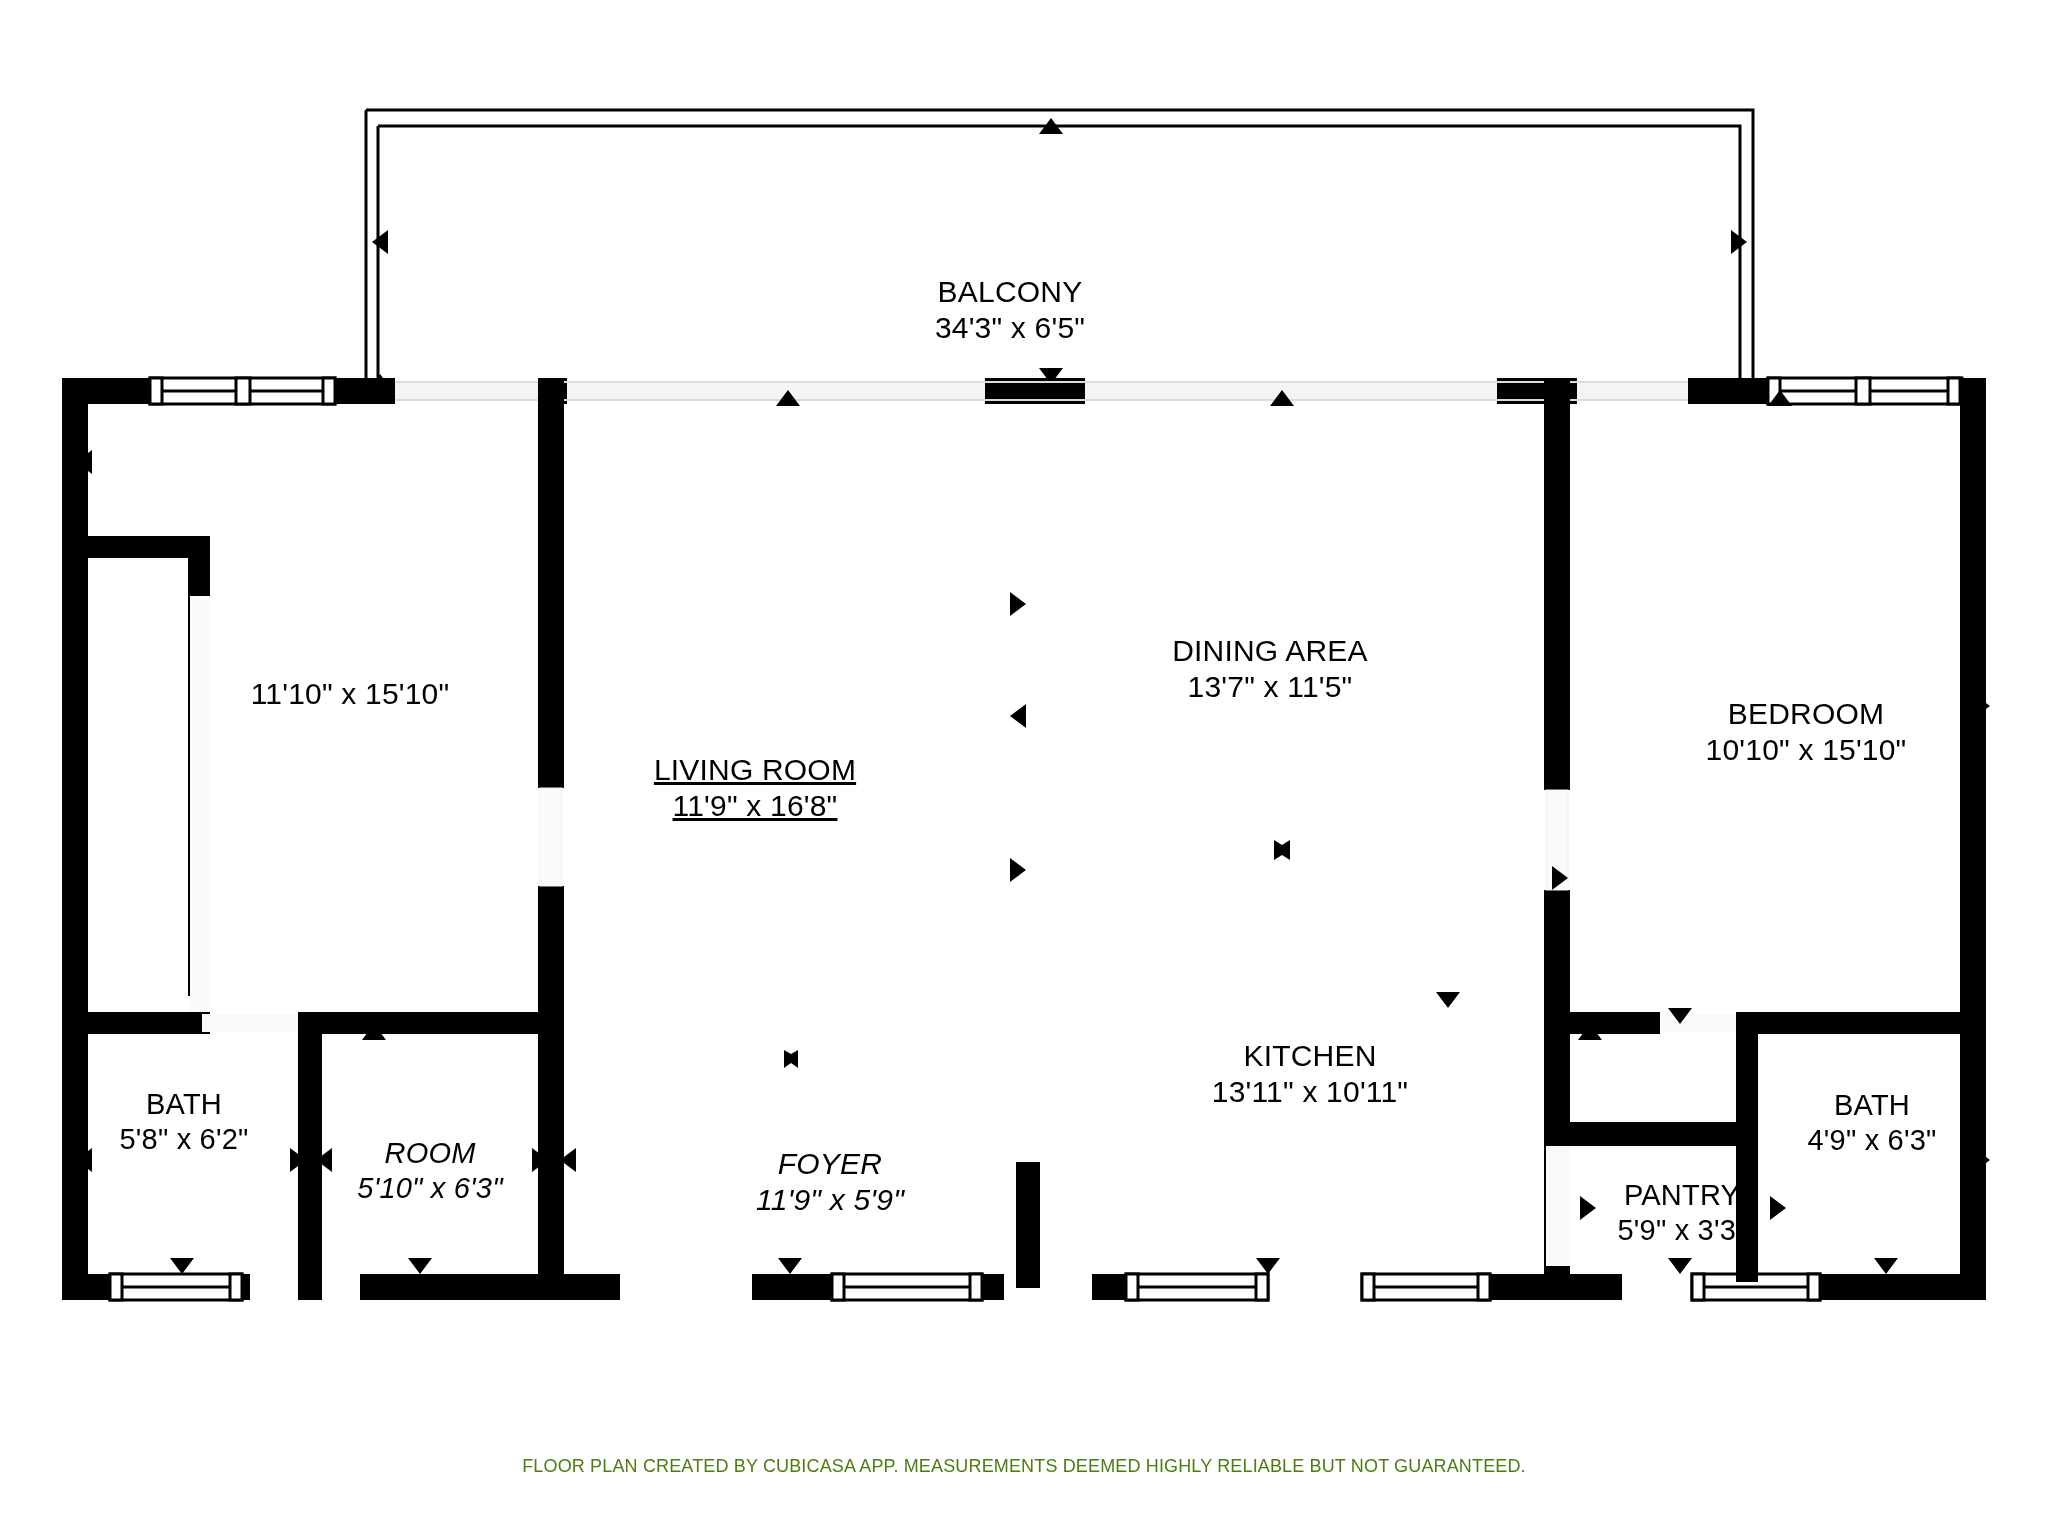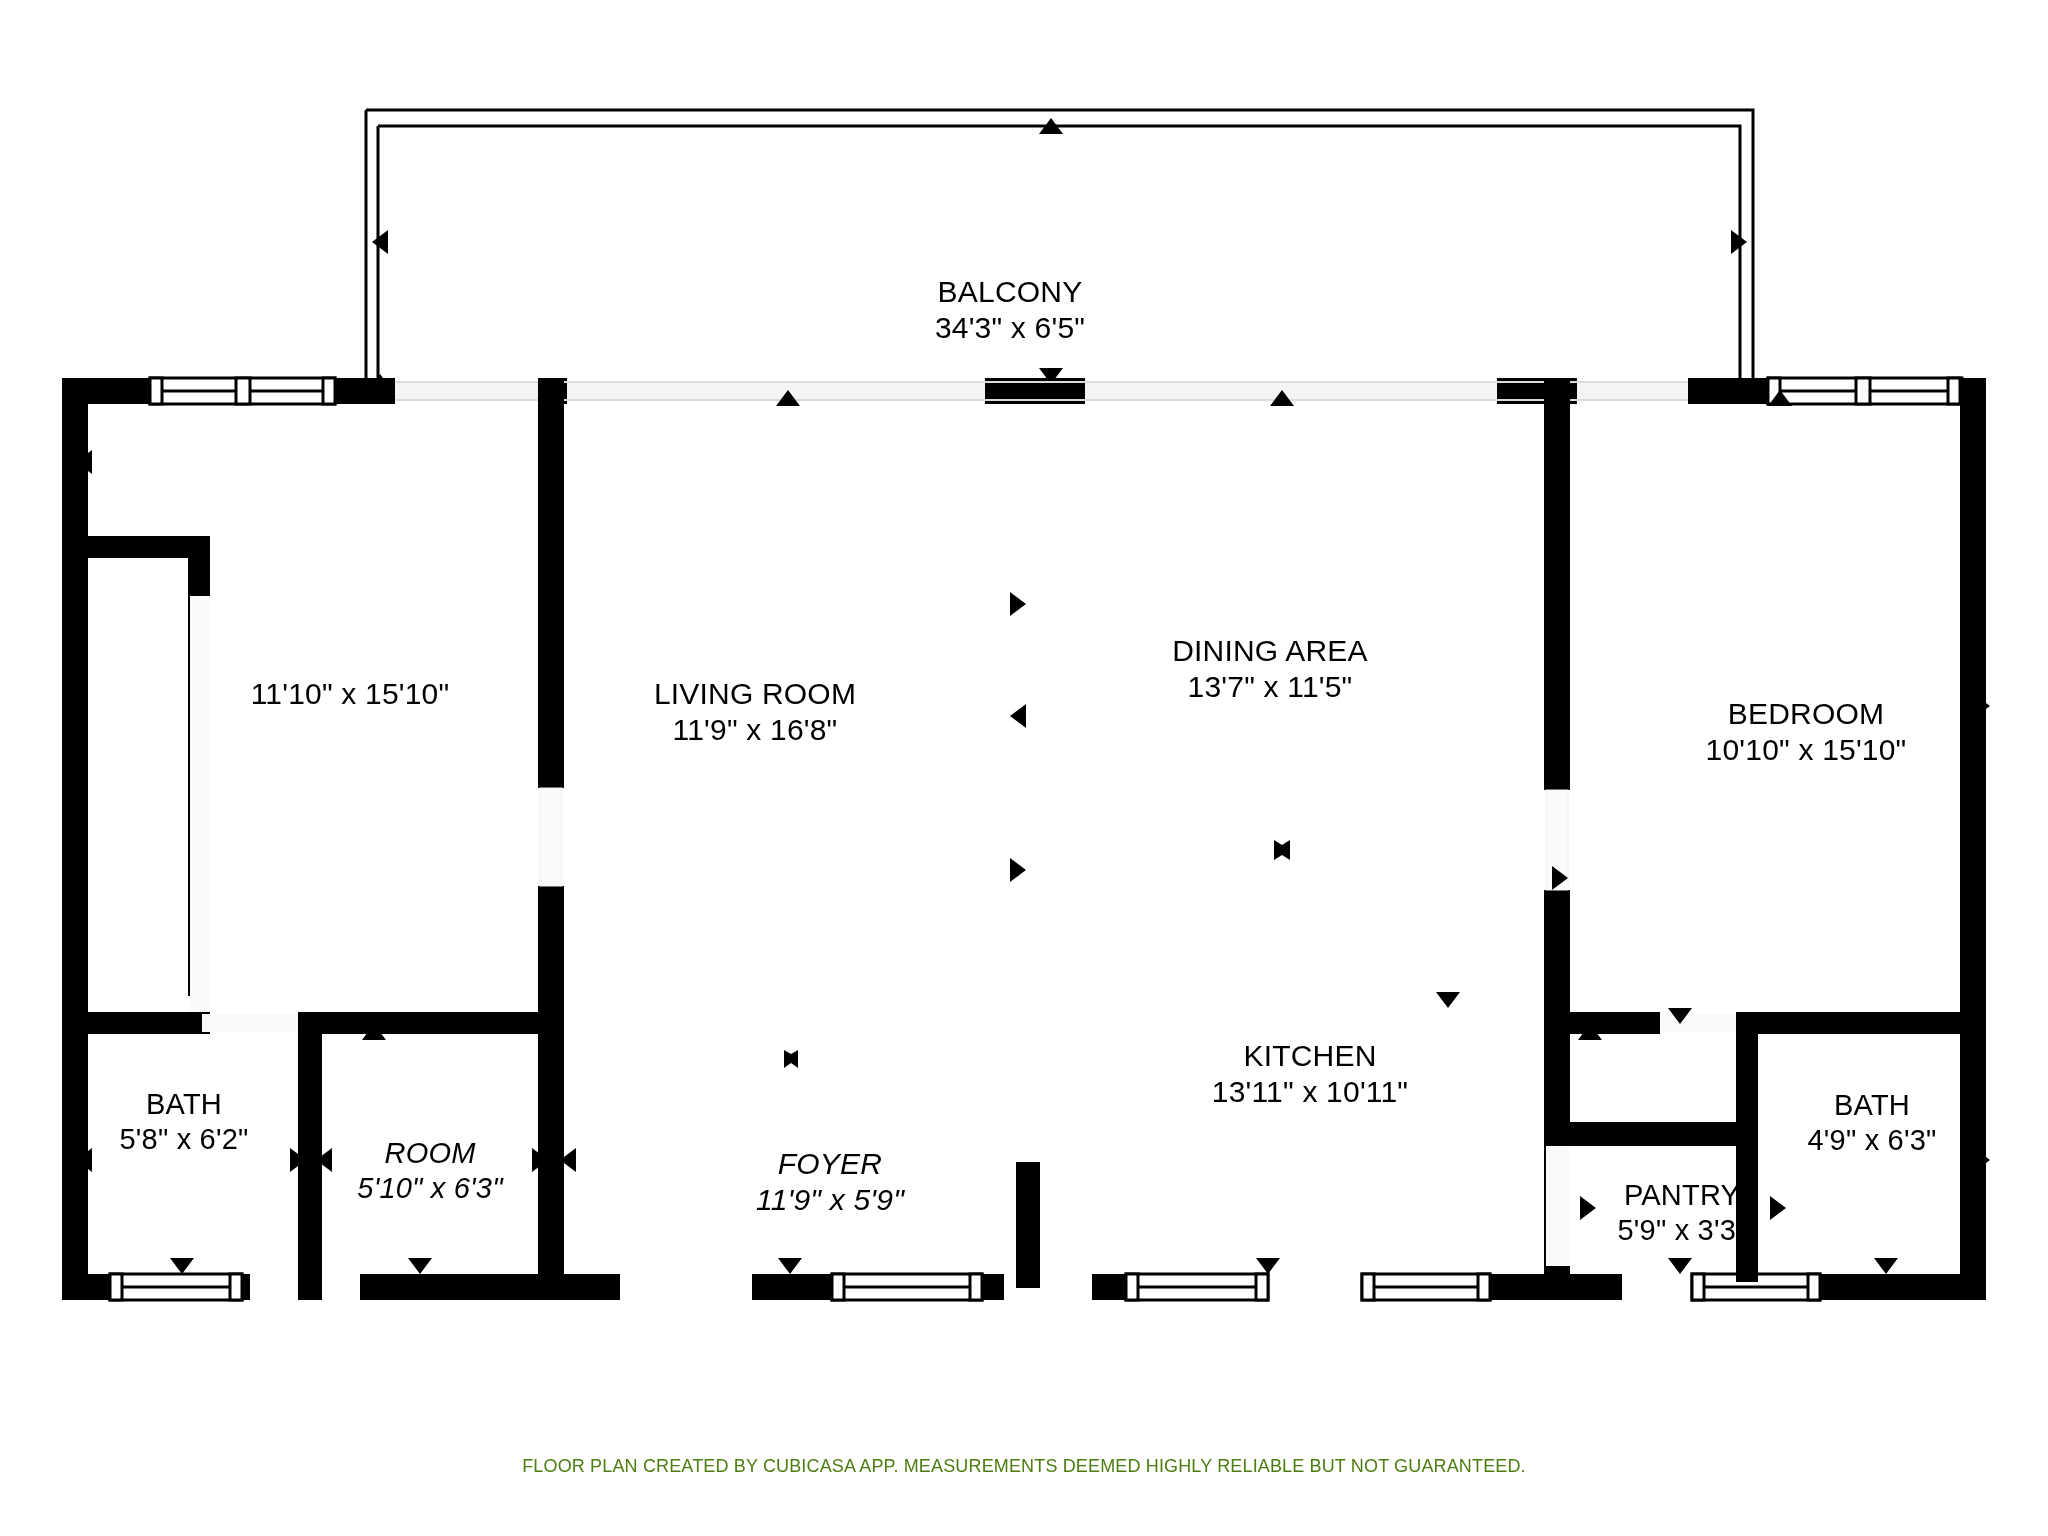--- a/index.html
+++ b/index.html
@@ -213,21 +213,21 @@
 
 <div class="lbl" style="left:760px;top:236px;width:500px;margin-top:38px;">
   <div class="name">BALCONY</div>
   <div class="dim">34'3" x 6'5"</div>
 </div>
 
 <div class="lbl" style="left:110px;top:676px;width:480px;">
   <div class="dim">11'10" x 15'10"</div>
 </div>
 
-<div class="lbl" style="left:545px;top:676px;width:420px;">
+<div class="lbl" style="left:545px;top:752px;width:420px;text-decoration:underline;">
   <div class="name">LIVING ROOM</div>
   <div class="dim">11'9" x 16'8"</div>
 </div>
 
 <div class="lbl" style="left:1050px;top:598px;width:440px;margin-top:35px;">
   <div class="name">DINING AREA</div>
   <div class="dim">13'7" x 11'5"</div>
 </div>
 
 <div class="lbl" style="left:1576px;top:696px;width:460px;">

